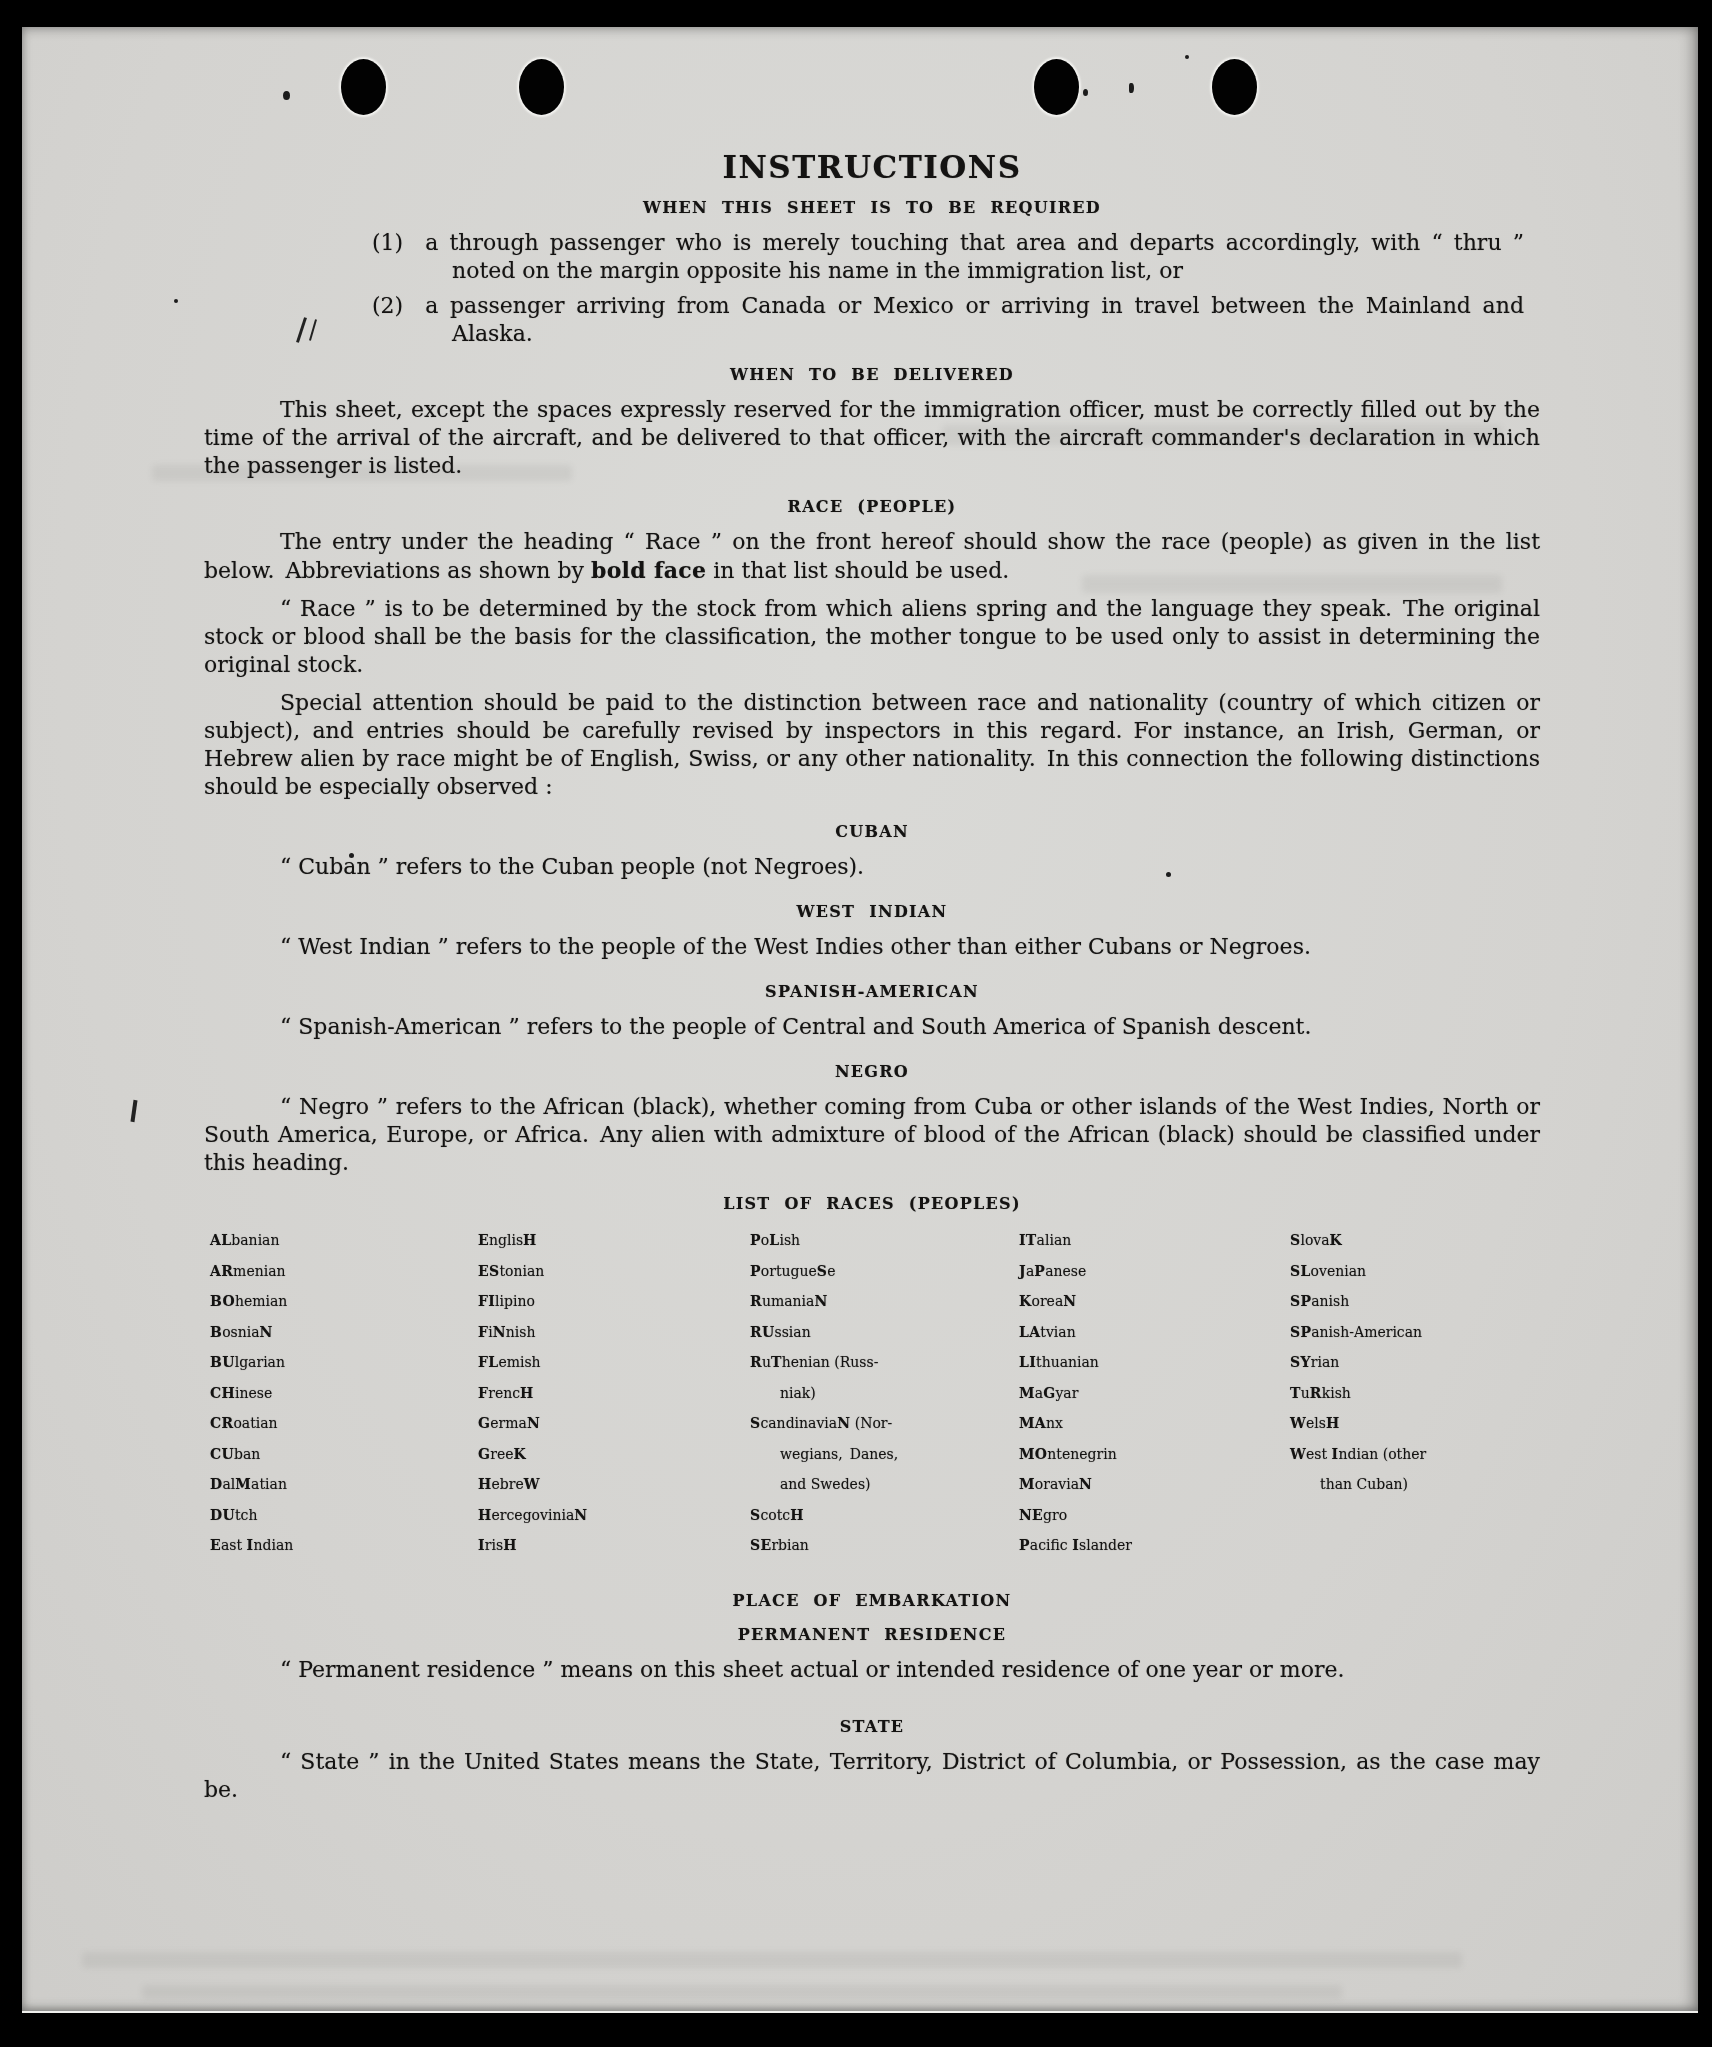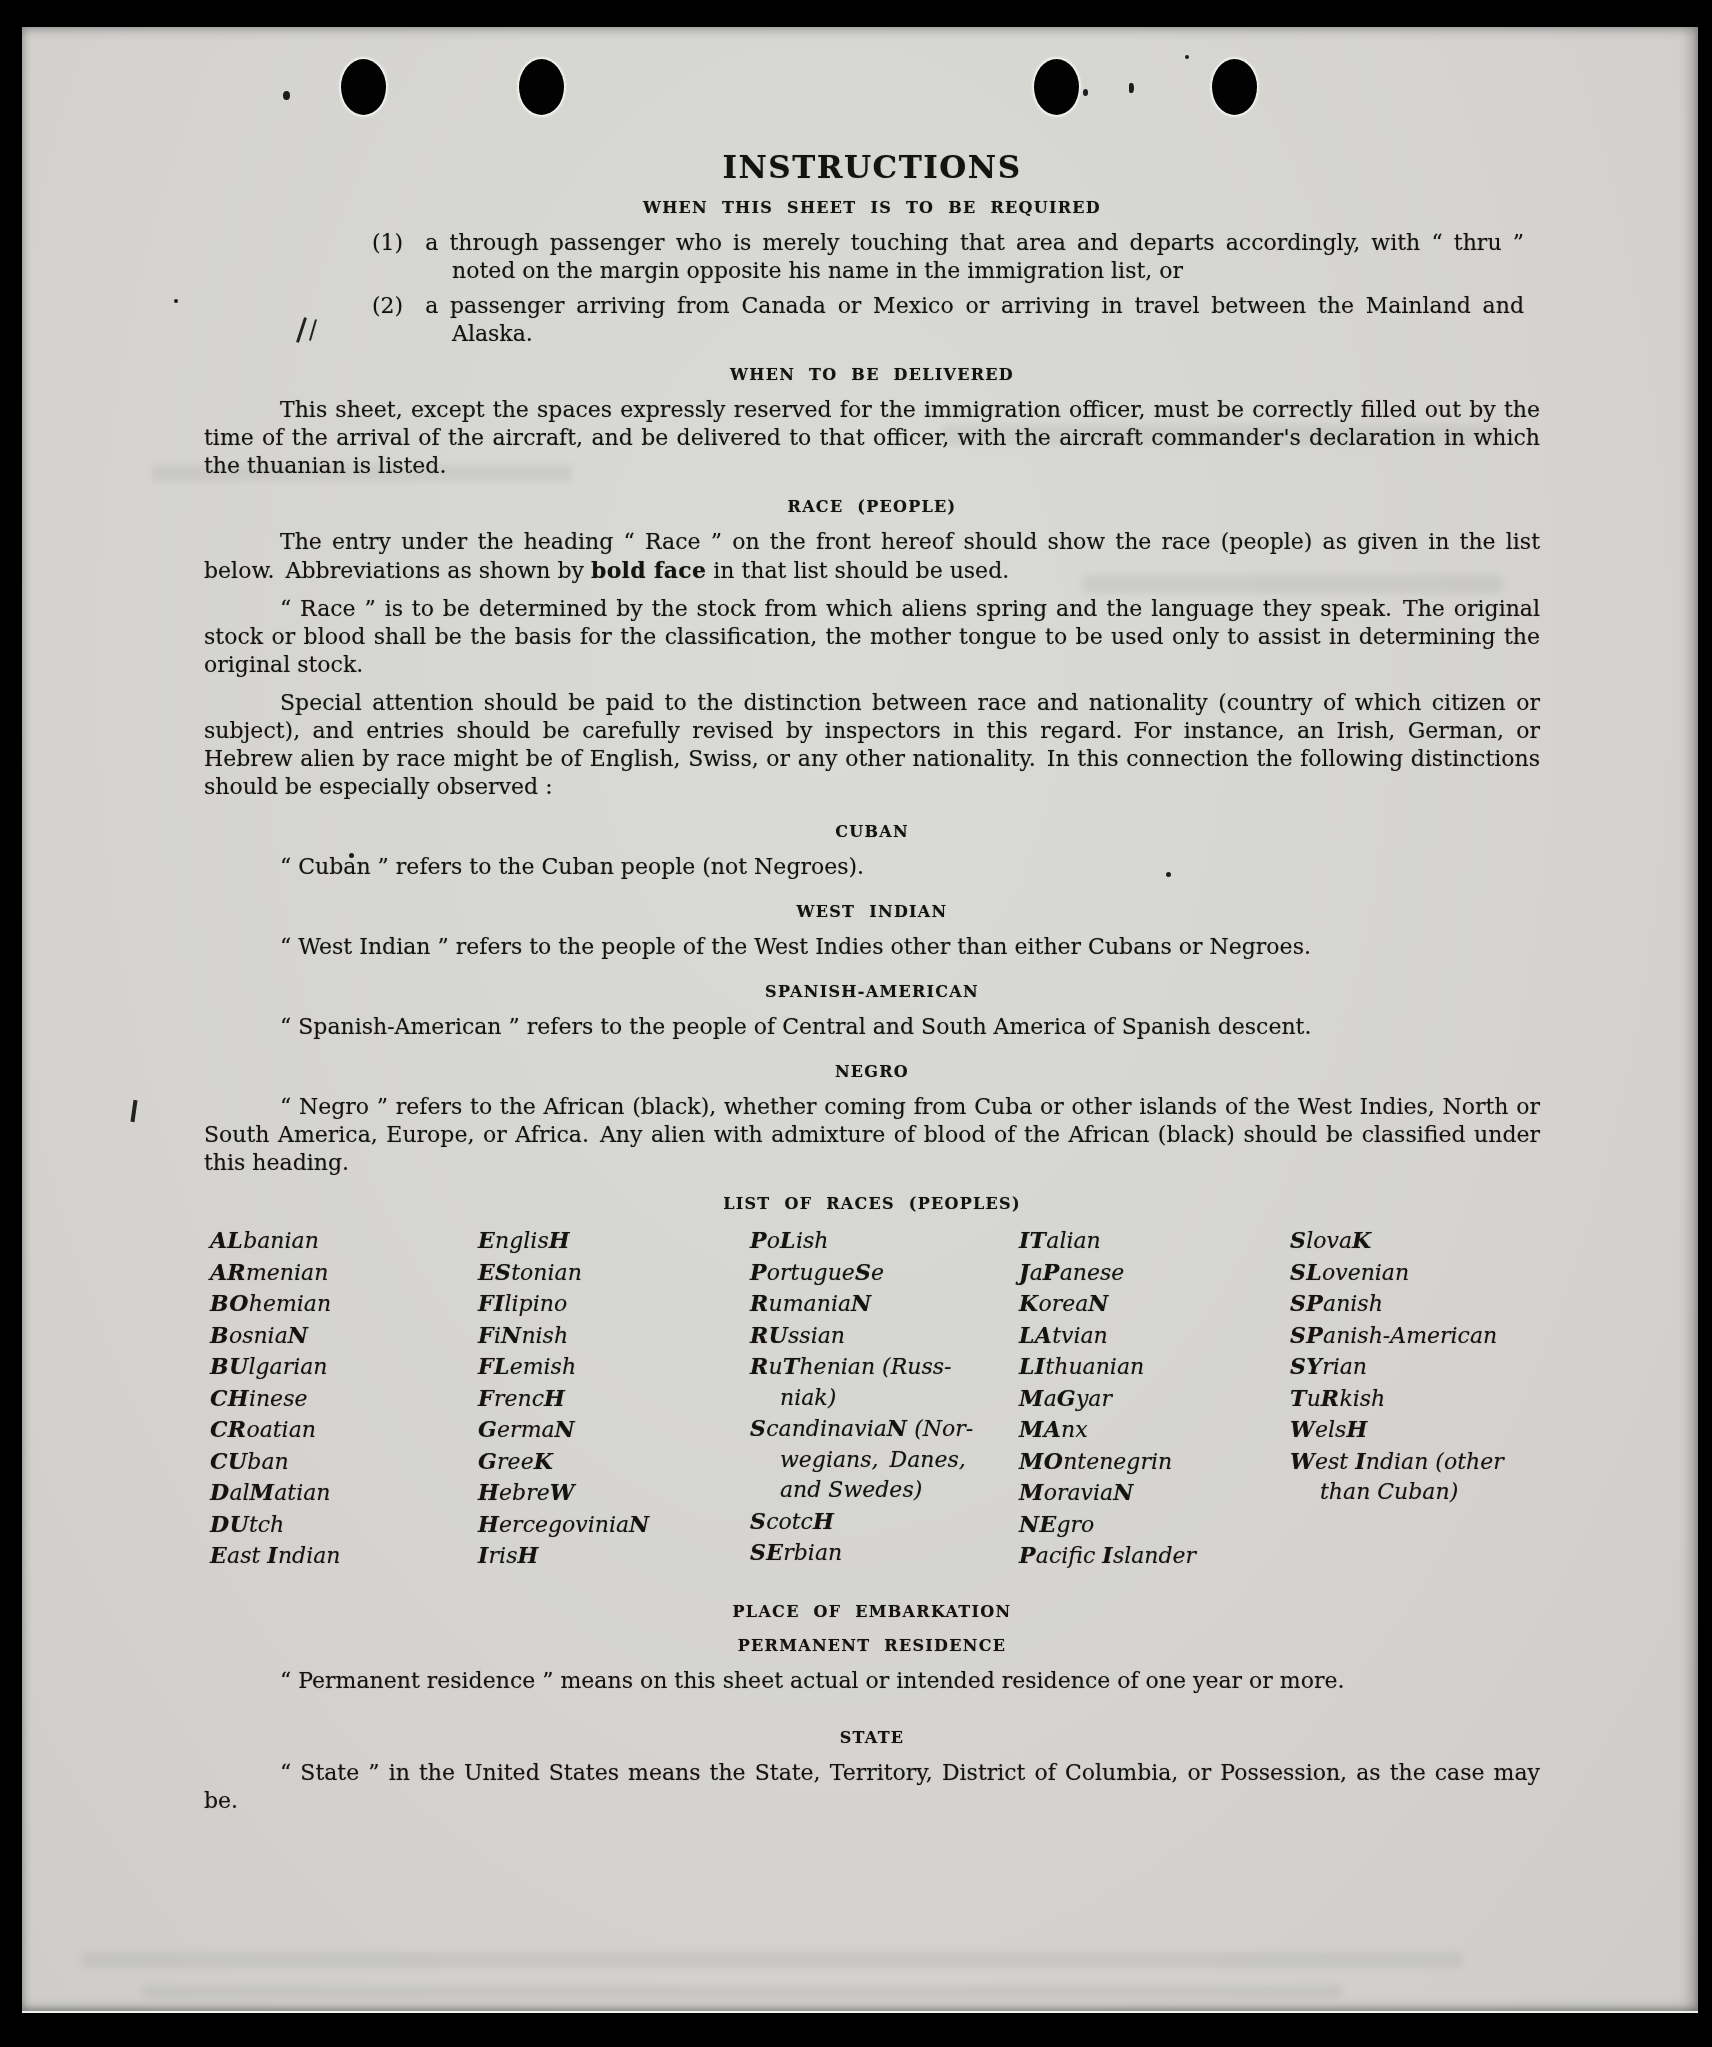--- a/index.html
+++ b/index.html
@@ -54,21 +54,21 @@
     text-align:justify; text-indent:76px;
   }
   .para.tight { margin-bottom:0; }
   .para.gap { margin-bottom:10px; }
   .except-list { margin:0 0 0 168px; width:1152px; }
   .except-item {
     font-size:22px; line-height:28px; text-align:justify;
     padding-left:80px; text-indent:-80px; margin-bottom:7px;
   }
   .races { display:flex; padding-left:6px; margin:4px 0 6px 0; }
-  .race-col { font-size:22px; line-height:30.5px;font-style:italic; }
+  .race-col { font-size:14px; line-height:30.5px; }
   .race-col.c1 { width:268px; } .race-col.c2 { width:272px; }
   .race-col.c3 { width:271px; } .race-col.c4 { width:269px; }
   .race-col.c5 { width:246px; }
   .race-item strong, .para strong, .except-item strong { font-weight:bold; letter-spacing:.3px; }
   .race-cont { padding-left:30px; }
 </style>
 </head>
 <body>
 
 <div class="page">
@@ -99,21 +99,21 @@
 
     <div class="doc-title">INSTRUCTIONS</div>
 
     <div class="sec-h mt-a">WHEN THIS SHEET IS TO BE REQUIRED</div>
     <div class="except-list">
       <div class="except-item">(1)  a through passenger who is merely touching that area and departs accordingly, with “ thru ” noted on the margin opposite his name in the immigration list, or</div>
       <div class="except-item">(2)  a passenger arriving from Canada or Mexico or arriving in travel between the Mainland and Alaska.</div>
     </div>
 
     <div class="sec-h">WHEN TO BE DELIVERED</div>
-    <p class="para">This sheet, except the spaces expressly reserved for the immigration officer, must be correctly filled out by the time of the arrival of the aircraft, and be delivered to that officer, with the aircraft commander's declaration in which the thuanian is listed.</p>
+    <p class="para">This sheet, except the spaces expressly reserved for the immigration officer, must be correctly filled out by the time of the arrival of the aircraft, and be delivered to that officer, with the aircraft commander's declaration in which the passenger is listed.</p>
 
     <div class="sec-h">RACE (PEOPLE)</div>
     <p class="para gap">The entry under the heading “ Race ” on the front hereof should show the race (people) as given in the list below. Abbreviations as shown by <strong>bold face</strong> in that list should be used.</p>
     <p class="para gap">“ Race ” is to be determined by the stock from which aliens spring and the language they speak. The original stock or blood shall be the basis for the classification, the mother tongue to be used only to assist in determining the original stock.</p>
     <p class="para tight">Special attention should be paid to the distinction between race and nationality (country of which citizen or subject), and entries should be carefully revised by inspectors in this regard. For instance, an Irish, German, or Hebrew alien by race might be of English, Swiss, or any other nationality. In this connection the following distinctions should be especially observed :</p>
 
     <div class="sec-h mt-c">CUBAN</div>
     <p class="para tight">“ Cuban ” refers to the Cuban people (not Negroes).</p>
 
     <div class="sec-h mt-c">WEST INDIAN</div>

